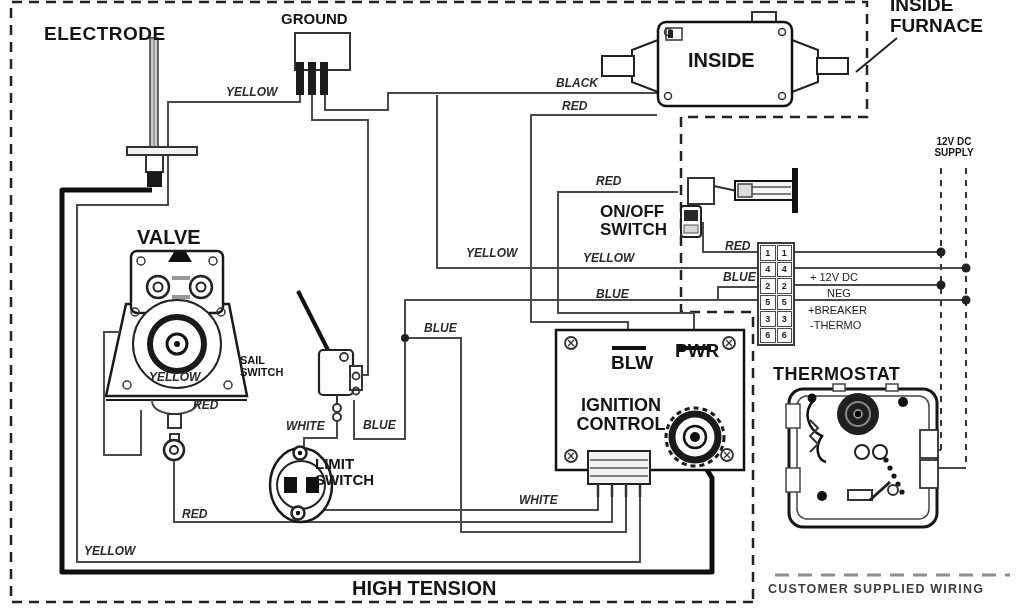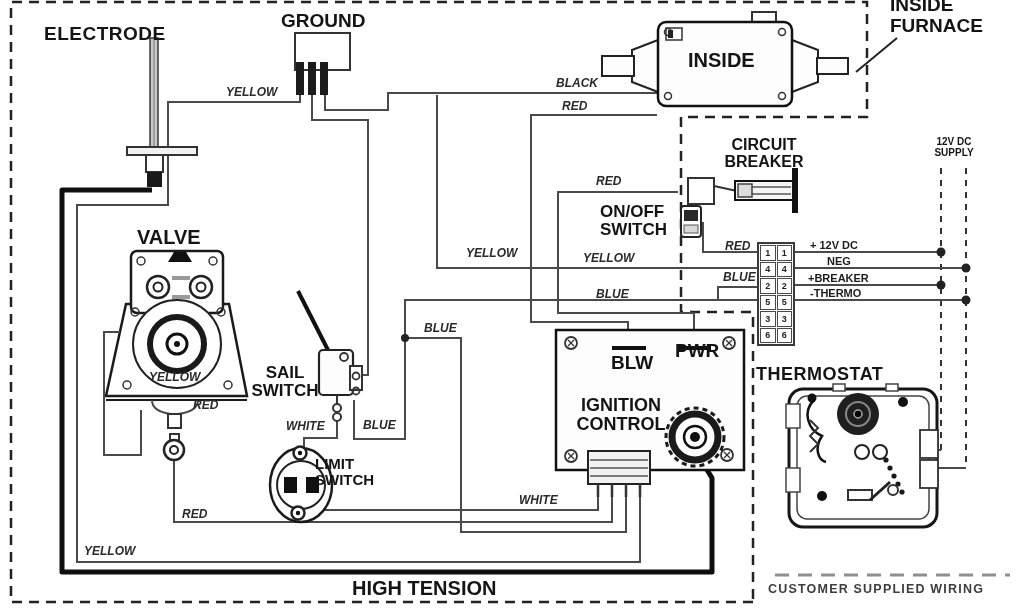--- a/index.html
+++ b/index.html
@@ -7,21 +7,21 @@
          font-family:"Liberation Sans","DejaVu Sans",sans-serif;}
   #wiring-svg{position:absolute;left:0;top:0;}
   .lbl{position:absolute;font-weight:bold;color:#141414;white-space:nowrap;line-height:1.08;}
   .wl{position:absolute;font-weight:bold;font-style:italic;font-size:12px;color:#2a2a2a;white-space:nowrap;}
   .two{text-align:center;}
   .tb{position:absolute;left:757px;top:242px;width:38px;height:104px;background:#fafafa;
       border:2px solid #3a3a3a;box-sizing:border-box;display:grid;
       grid-template-columns:1fr 1fr;grid-auto-rows:1fr;gap:1px;padding:1px;}
   .tb .cell{border:1.5px solid #4a4a4a;font-size:9px;font-weight:bold;color:#222;
       display:flex;align-items:center;justify-content:center;background:#fff;}
-  .tlbl{position:absolute;font-weight:bold;font-size:11px;color:#1c1c1c;white-space:nowrap;}
+  .tlbl{position:absolute;font-weight:normal;font-size:11px;color:#1c1c1c;white-space:nowrap;margin-top:32px;}
 </style>
 </head>
 <body>
 
 <div id="stage">
 
 <svg id="wiring-svg" width="1024" height="609" viewBox="0 0 1024 609">
 
   <g>
     <path d="M 753 602 H 11 V 2 H 867 V 117 H 681 V 312 H 753 V 602" fill="none" stroke="#222" stroke-width="2.5" stroke-dasharray="10 7"></path>
@@ -243,54 +243,50 @@
     <span class="cell">2</span>
     <span class="cell">5</span>
     <span class="cell">5</span>
     <span class="cell">3</span>
     <span class="cell">3</span>
     <span class="cell">6</span>
     <span class="cell">6</span>
   </div>
 
   <span class="lbl" style="left:44px;top:24px;font-size:19px;letter-spacing:.5px">ELECTRODE</span>
-  <span class="lbl" style="left:281px;top:11px;font-size:19px">GROUND</span>
+  <span class="lbl" style="left:281px;top:11px;font-size:15px">GROUND</span>
   <span class="lbl" style="left:688px;top:50px;font-size:20px">INSIDE</span>
   <div class="lbl" style="left:890px;top:-5px;font-size:19px">
     <div>INSIDE</div>
     <div>FURNACE</div>
   </div>
-  <div class="lbl two" style="left:708px;top:136px;width:112px;font-size:16px">
-    <div>CIRCUIT</div>
-    <div>BREAKER</div>
-  </div>
   <div class="lbl" style="left:600px;top:203px;width:92px;font-size:17px;">
     <div>ON/OFF</div>
     <div>SWITCH</div>
   </div>
   <div class="lbl two" style="left:926px;top:137px;width:56px;font-size:10px">
     <div>12V DC</div>
     <div>SUPPLY</div>
   </div>
   <span class="lbl" style="left:137px;top:227px;font-size:20px">VALVE</span>
-  <div class="lbl" style="left:240px;top:364px;width:90px;font-size:17px;text-align:center">
+  <div class="lbl" style="left:240px;top:355px;width:90px;font-size:11px;text-align:left">
     <div>SAIL</div>
     <div>SWITCH</div>
   </div>
   <div class="lbl" style="left:315px;top:456px;font-size:15px">
     <div>LIMIT</div>
     <div>SWITCH</div>
   </div>
   <div class="lbl two" style="left:565px;top:396px;width:112px;font-size:18px">
     <div>IGNITION</div>
     <div>CONTROL</div>
   </div>
   <span class="lbl" style="left:611px;top:353px;font-size:19px">BLW</span>
   <span class="lbl" style="left:675px;top:341px;font-size:19px">PWR</span>
-  <span class="lbl" style="left:756px;top:365px;font-size:18px;letter-spacing:.5px">THERMOSTAT</span>
+  <span class="lbl" style="left:773px;top:365px;font-size:18px;letter-spacing:.5px">THERMOSTAT</span>
   <span class="lbl" style="left:352px;top:578px;font-size:20px">HIGH TENSION</span>
   <span class="lbl" style="left:768px;top:583px;font-size:12.5px;letter-spacing:1.2px;color:#3d3d3d">CUSTOMER SUPPLIED WIRING</span>
 
   <span class="tlbl" style="left:810px;top:239px">+ 12V DC</span>
   <span class="tlbl" style="left:827px;top:255px">NEG</span>
   <span class="tlbl" style="left:808px;top:272px">+BREAKER</span>
   <span class="tlbl" style="left:810px;top:287px">-THERMO</span>
 
   <span class="wl" style="left:226px;top:85px">YELLOW</span>
   <span class="wl" style="left:556px;top:76px">BLACK</span>

